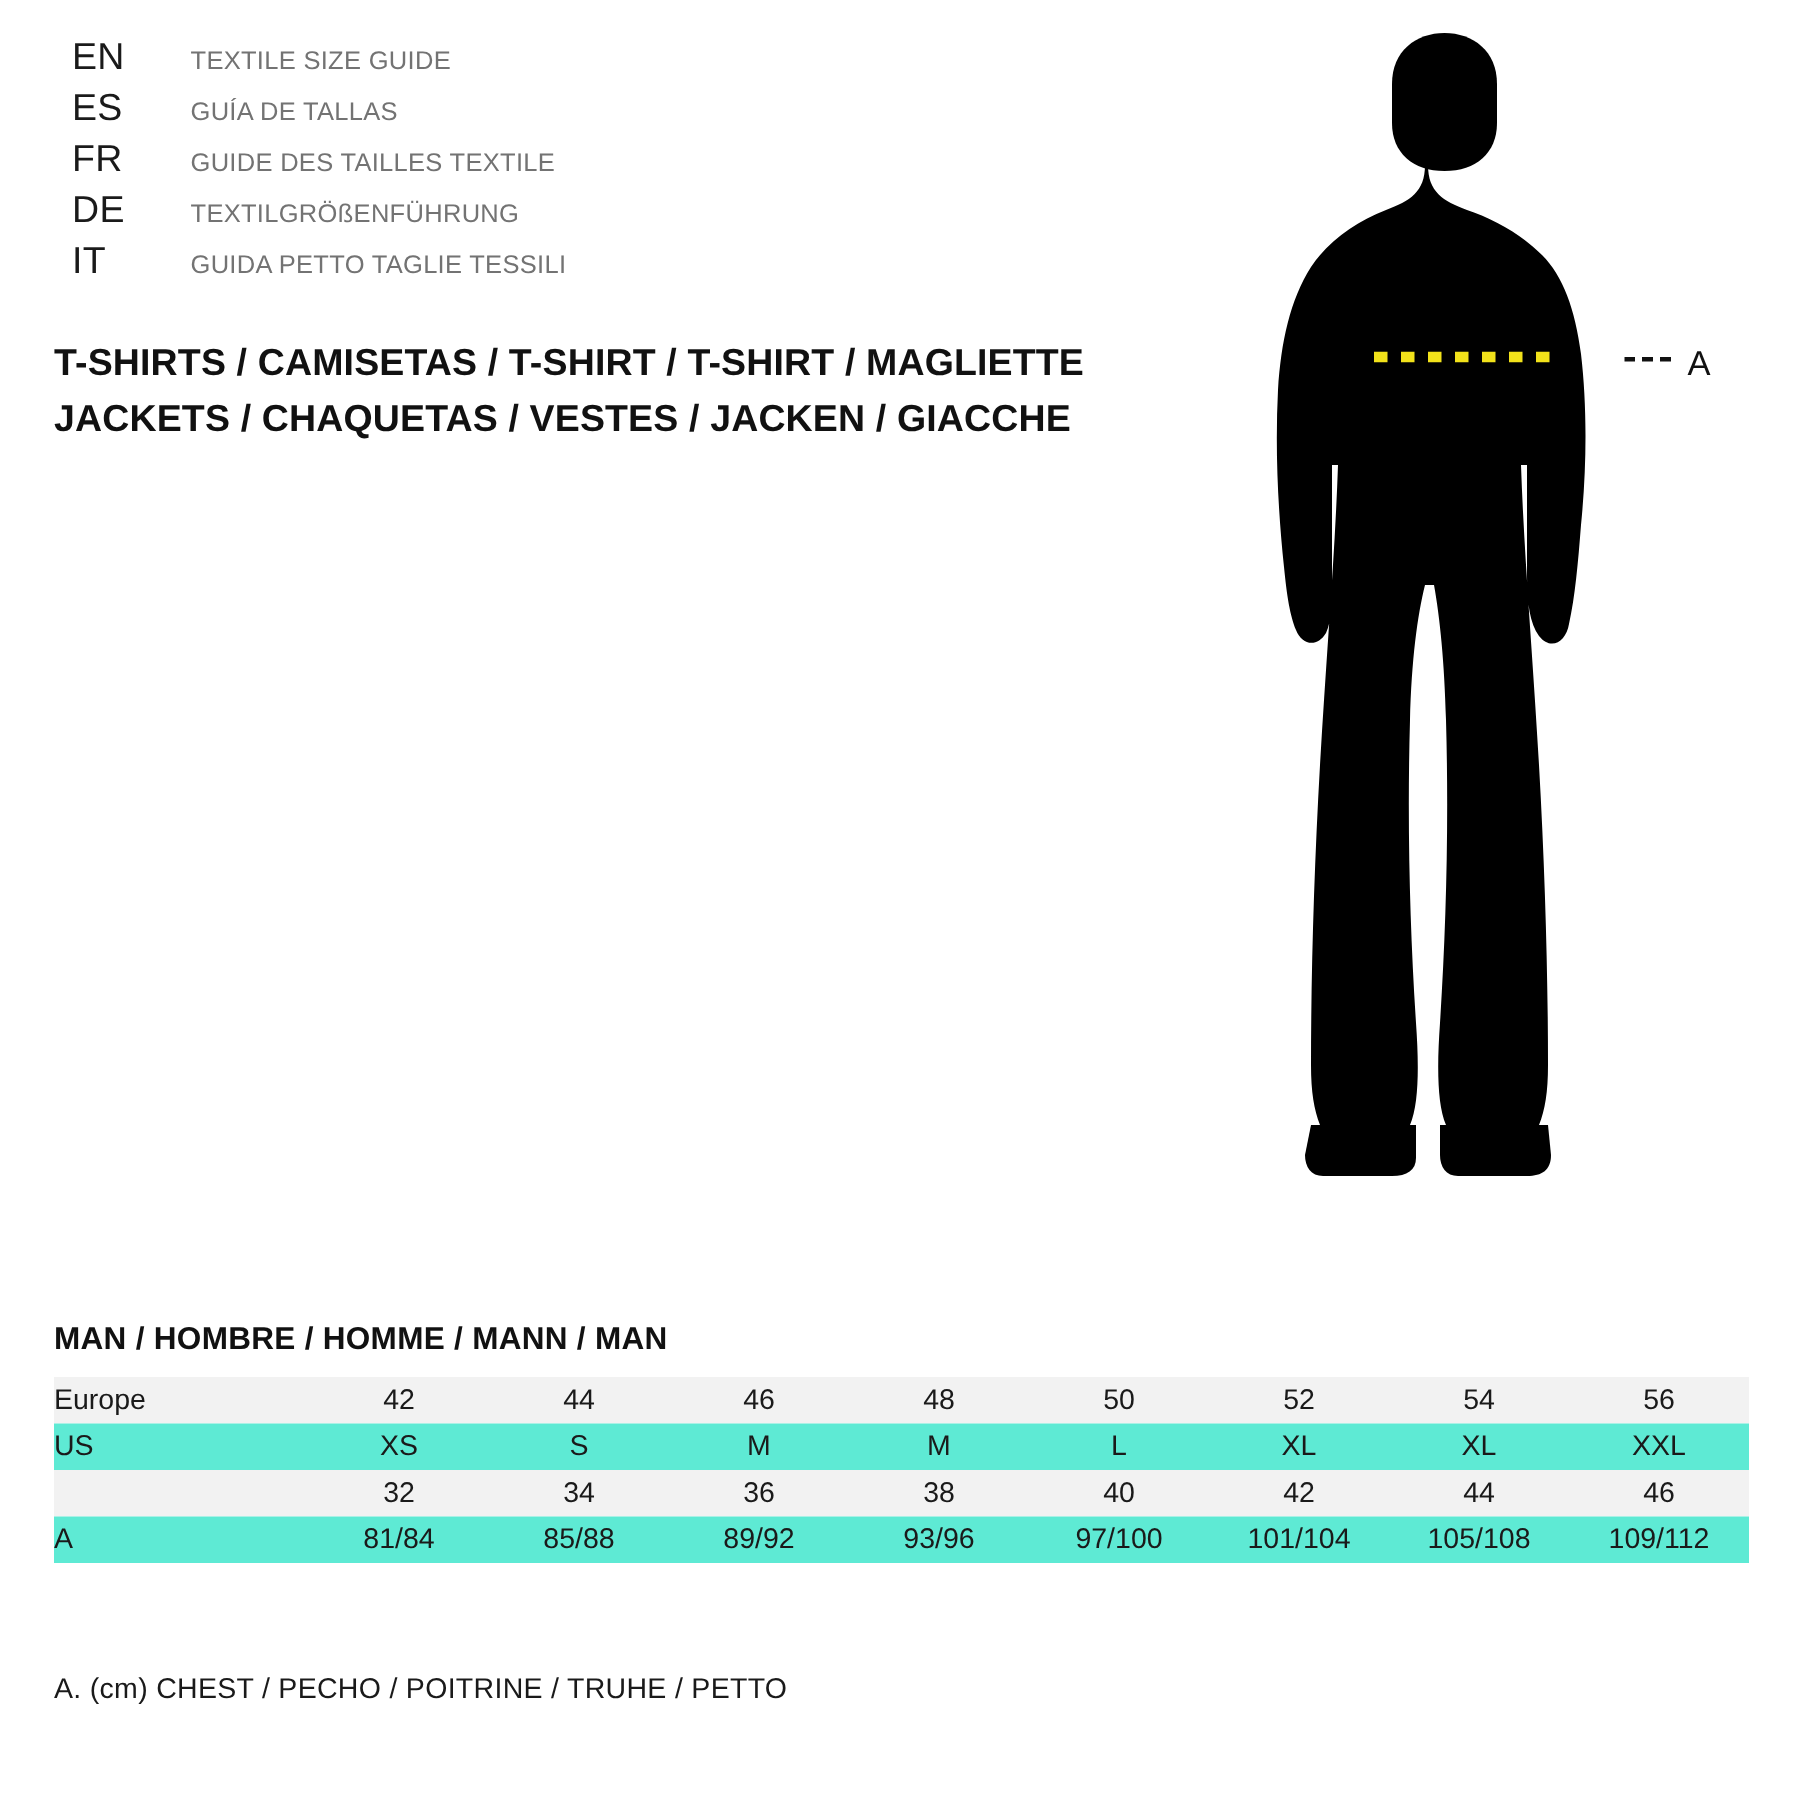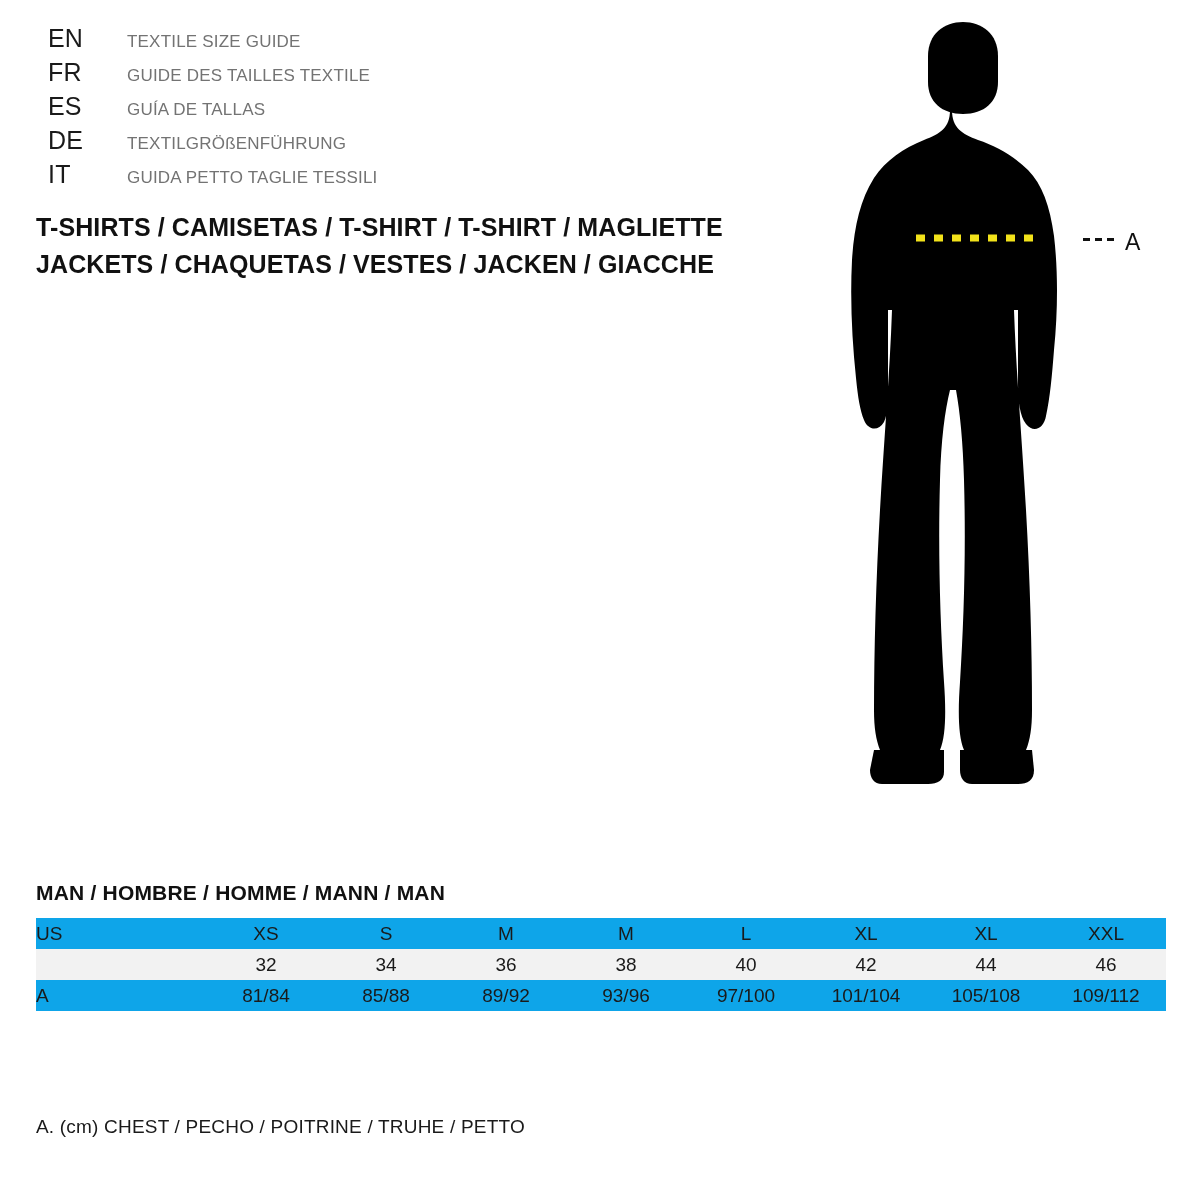--- a/index.html
+++ b/index.html
@@ -39,21 +39,21 @@
   }
   .lang-text {
     font-size: 17px;
     letter-spacing: 0.2px;
     color: #737373;
   }
 
   .garment-block {
     position: absolute;
     left: 36px;
-    top: 215px;
+    top: 230px;
     width: 760px;
   }
   .garment-line {
     font-size: 25px;
     font-weight: bold;
     letter-spacing: 0.1px;
     line-height: 1.0;
     margin-bottom: 12px;
     color: #111111;
   }
@@ -114,21 +114,21 @@
     height: 31px;
     color: #1a1a1a;
     vertical-align: middle;
   }
   .row-head td {
     background: #a6a6a6;
     font-size: 18.5px;
     color: #1a1a1a;
   }
   .row-light td { background: #f2f2f2; }
-  .row-dark  td { background: #0ea5e9; }
+  .row-dark  td { background: #5eead4; }
   .cell-label {
     padding-left: 8px;
     text-align: left;
     width: 170px;
   }
   .cell-val {
     text-align: center;
   }
   .footnote {
     position: absolute;
@@ -142,26 +142,26 @@
 </style>
 </head>
 <body>
 
 <div class="lang-block">
   <div class="lang-row">
     <span class="lang-code">EN</span>
     <span class="lang-text">TEXTILE SIZE GUIDE</span>
   </div>
   <div class="lang-row">
+    <span class="lang-code">ES</span>
+    <span class="lang-text">GUÍA DE TALLAS</span>
+  </div>
+  <div class="lang-row">
     <span class="lang-code">FR</span>
     <span class="lang-text">GUIDE DES TAILLES TEXTILE</span>
-  </div>
-  <div class="lang-row">
-    <span class="lang-code">ES</span>
-    <span class="lang-text">GUÍA DE TALLAS</span>
   </div>
   <div class="lang-row">
     <span class="lang-code">DE</span>
     <span class="lang-text">TEXTILGRÖßENFÜHRUNG</span>
   </div>
   <div class="lang-row">
     <span class="lang-code">IT</span>
     <span class="lang-text">GUIDA PETTO TAGLIE TESSILI</span>
   </div>
 </div>
@@ -220,20 +220,31 @@
   </svg>
   <div class="dash-lead"></div>
   <div class="measure-label">A</div>
 </div>
 
 <div class="table-section">
   <div class="section-title">MAN / HOMBRE / HOMME / MANN / MAN</div>
   <table class="size-table">
     <tbody>
 
+    <tr class="row-light">
+      <td class="cell-label">Europe</td>
+      <td class="cell-val">42</td>
+      <td class="cell-val">44</td>
+      <td class="cell-val">46</td>
+      <td class="cell-val">48</td>
+      <td class="cell-val">50</td>
+      <td class="cell-val">52</td>
+      <td class="cell-val">54</td>
+      <td class="cell-val">56</td>
+    </tr>
 
     <tr class="row-dark">
       <td class="cell-label">US</td>
       <td class="cell-val">XS</td>
       <td class="cell-val">S</td>
       <td class="cell-val">M</td>
       <td class="cell-val">M</td>
       <td class="cell-val">L</td>
       <td class="cell-val">XL</td>
       <td class="cell-val">XL</td>

